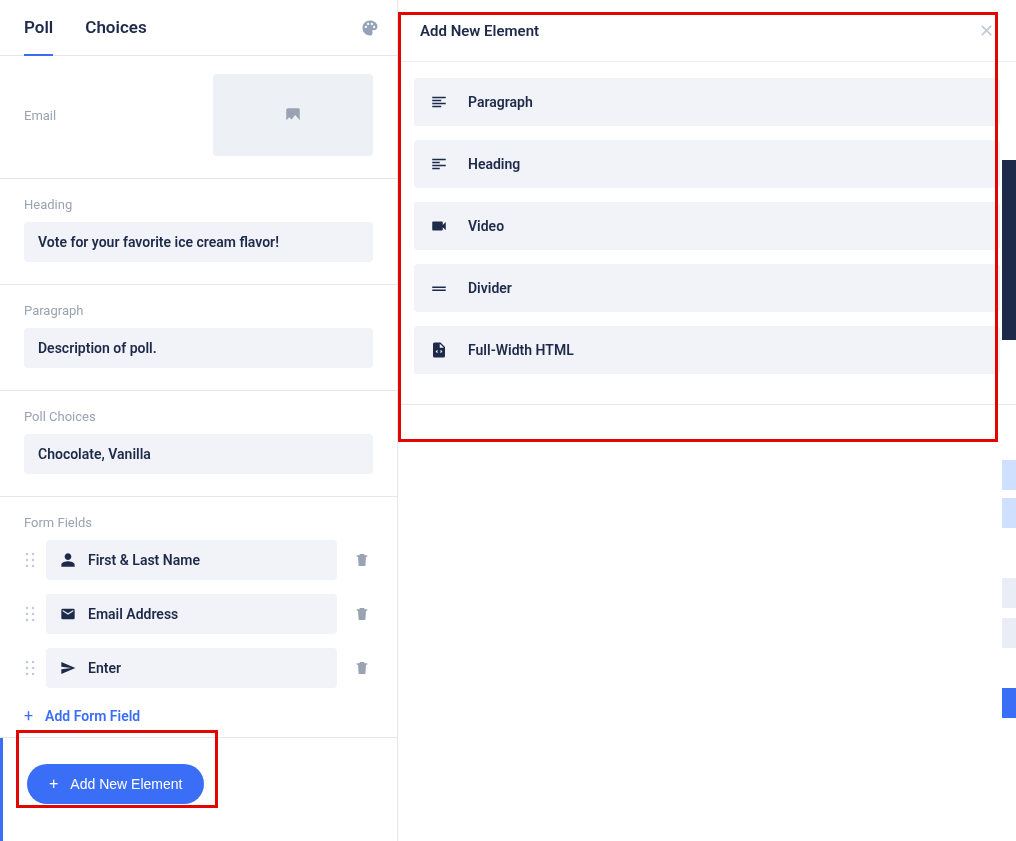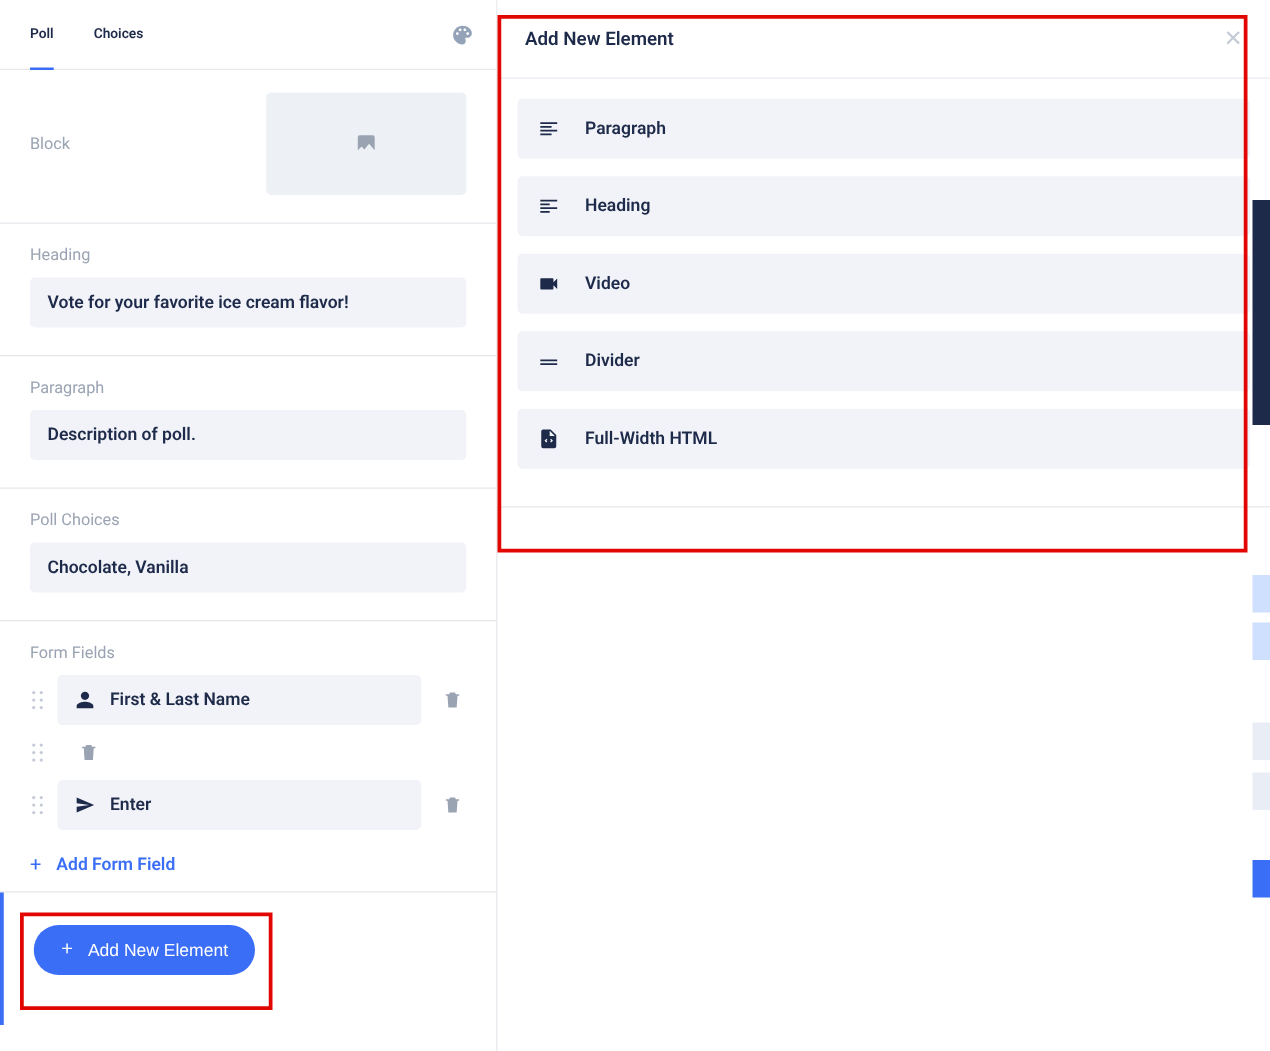--- a/index.html
+++ b/index.html
@@ -27,21 +27,21 @@
       display: flex;
       align-items: center;
       border-bottom: 1px solid #e5e7eb;
       padding: 0 0 0 24px;
       height: 56px;
       position: relative;
     }
     .tab {
       padding: 0 0 16px 0;
       margin-right: 32px;
-      font-size: 11px;
+      font-size: 17px;
       font-weight: 600;
       color: #1e2a4a;
       cursor: pointer;
       height: 56px;
       display: flex;
       align-items: center;
       border-bottom: 2px solid transparent;
       padding-top: 16px;
     }
     .tab.active {
@@ -265,21 +265,21 @@
         <span>Choices</span>
       </div>
       <span class="palette-icon">
         <svg viewBox="0 0 24 24" width="18" height="18" fill="currentColor">
             <path d="M12 22C6.49 22 2 17.51 2 12S6.49 2 12 2c5.18 0 10 3.58 10 8 0 2.76-2.24 5-5 5h-1.77c-.28 0-.5.22-.5.5 0 .12.05.23.13.33.41.47.64 1.06.64 1.67C15.5 20.88 13.93 22 12 22zM6.5 12c.83 0 1.5-.67 1.5-1.5S7.33 9 6.5 9 5 9.67 5 10.5 5.67 12 6.5 12zm3-4c.83 0 1.5-.67 1.5-1.5S10.33 5 9.5 5 8 5.67 8 6.5 8.67 8 9.5 8zm5 0c.83 0 1.5-.67 1.5-1.5S15.33 5 14.5 5 13 5.67 13 6.5 13.67 8 14.5 8zm3 4c.83 0 1.5-.67 1.5-1.5S18.33 9 17.5 9 16 9.67 16 10.5 16.67 12 17.5 12z"></path>
           </svg>
       </span>
     </div>
 
     <div class="section image-section">
-      <div class="section-label">Block</div>
+      <div class="section-label">Email</div>
       <div class="image-placeholder">
         <svg viewBox="0 0 24 24" width="18" height="18" fill="currentColor">
             <path d="M21 19V5a2 2 0 0 0-2-2H5a2 2 0 0 0-2 2v14l4-4 3 3 5-6 6 7z"></path>
           </svg>
       </div>
     </div>
 
     <div class="section">
       <div class="section-label">Heading</div>
       <div class="readonly-box">
@@ -333,20 +333,28 @@
     <span class="drag-handle">
               <svg viewBox="0 0 10 16" width="10" height="16" fill="currentColor">
                 <circle cx="2" cy="2" r="1.3"></circle>
                 <circle cx="8" cy="2" r="1.3"></circle>
                 <circle cx="2" cy="8" r="1.3"></circle>
                 <circle cx="8" cy="8" r="1.3"></circle>
                 <circle cx="2" cy="14" r="1.3"></circle>
                 <circle cx="8" cy="14" r="1.3"></circle>
               </svg>
             </span>
+    <div class="field-pill">
+      <span class="field-icon">
+                <svg viewBox="0 0 24 24" width="16" height="16" fill="currentColor">
+                  <path d="M20 4H4a2 2 0 0 0-2 2v12a2 2 0 0 0 2 2h16a2 2 0 0 0 2-2V6a2 2 0 0 0-2-2zm0 4-8 5-8-5V6l8 5 8-5v2z"></path>
+                </svg>
+              </span>
+      <span>Email Address</span>
+    </div>
     <span class="trash-btn">
               <svg viewBox="0 0 24 24" width="16" height="16" fill="currentColor">
                 <path d="M6 7h12l-1 14H7L6 7zm3-4h6l1 2h4v2H4V5h4l1-2z"></path>
               </svg>
             </span>
   </div>
           <div class="form-field-row">
     <span class="drag-handle">
               <svg viewBox="0 0 10 16" width="10" height="16" fill="currentColor">
                 <circle cx="2" cy="2" r="1.3"></circle>

